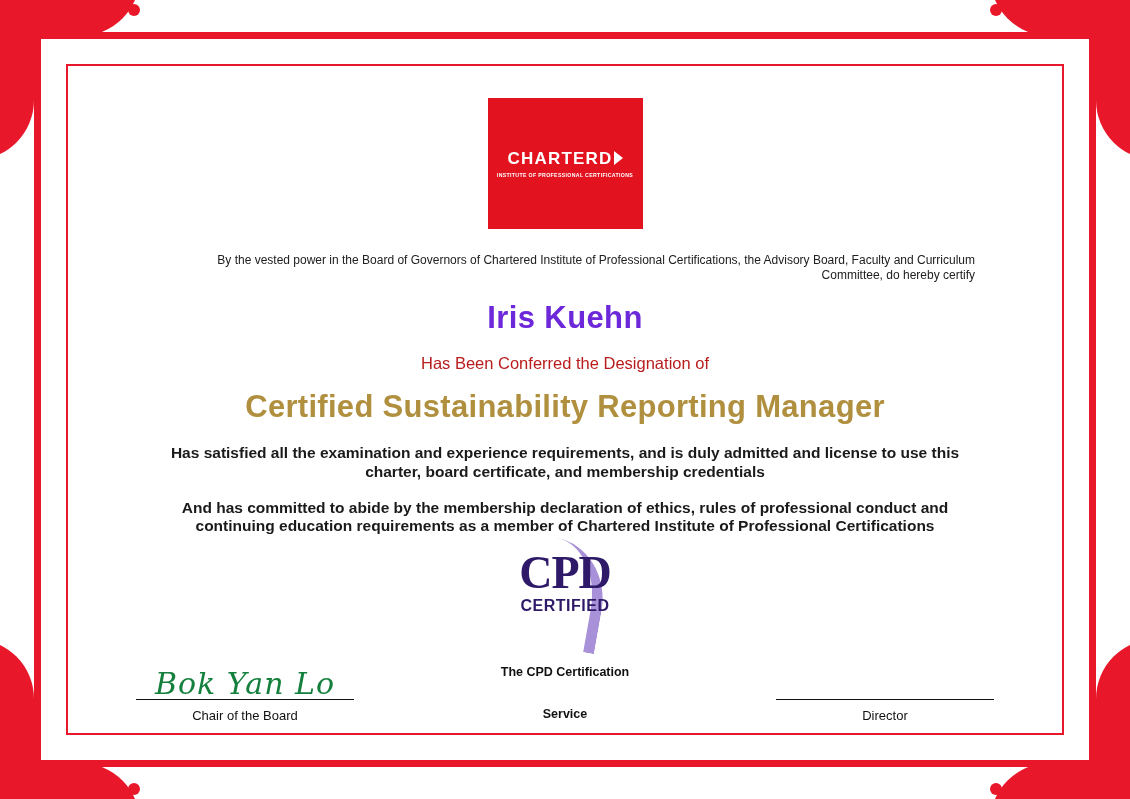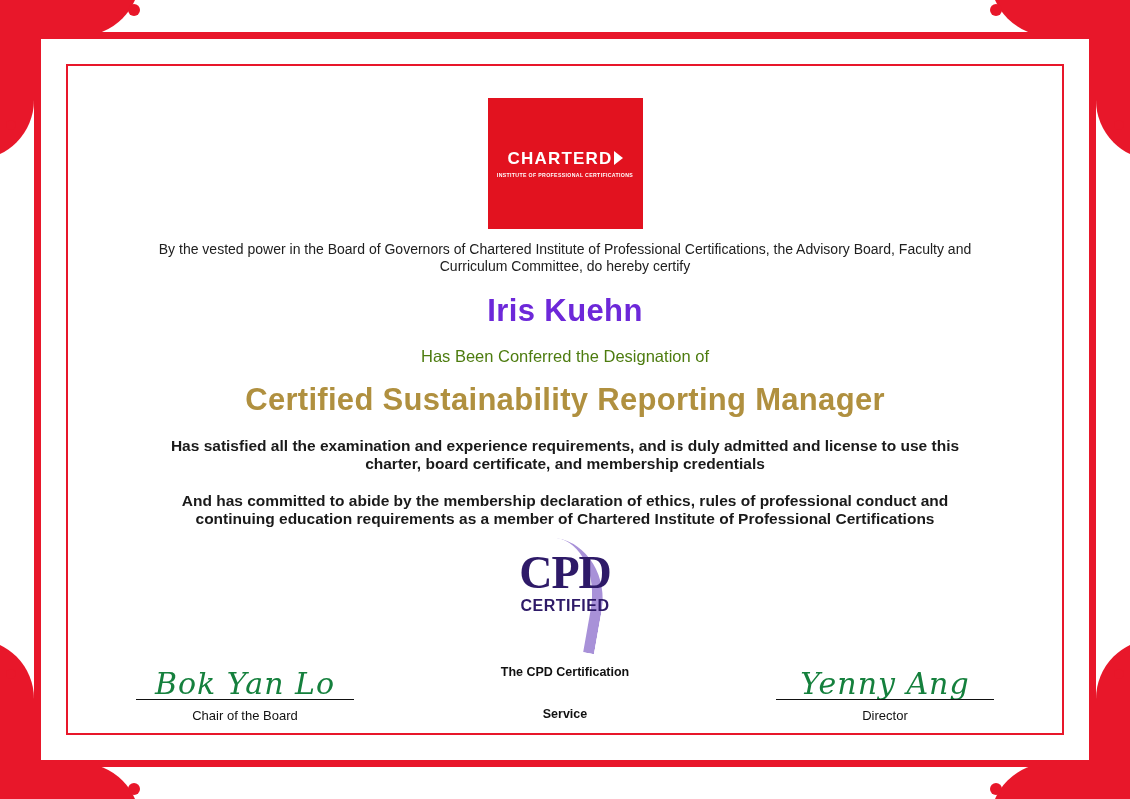--- a/index.html
+++ b/index.html
@@ -114,39 +114,40 @@
   }
   .logo-sub {
     color: #ffffff;
     font-size: 5.2px;
     letter-spacing: 0.35px;
     margin-top: 5px;
     font-weight: bold;
   }
 
   .intro {
-    margin-top: 12px;
-    font-size: 14px;
+    margin-top: 24px;
+    font-size: 12px;
     color: #202020;
     line-height: 1.22;
     max-width: 820px;
+    text-align: right;
   }
 
   .recipient {
     margin-top: 18px;
     font-size: 31px;
     font-weight: bold;
     color: #6d28d9;
     letter-spacing: 0.4px;
   }
 
   .conferred {
     margin-top: 18px;
     font-size: 16.5px;
-    color: #4d7c0f;
+    color: #b91c1c;
   }
 
   .designation {
     margin-top: 18px;
     font-size: 31px;
     font-weight: bold;
     color: #b0903f;
     line-height: 1.0;
     max-width: 700px;
     letter-spacing: 0.3px;
@@ -340,20 +341,19 @@
         <div class="cpd-inner">
           <div class="cpd-swoosh"></div>
           <div class="cpd-text">CPD</div>
           <div class="cpd-certified">CERTIFIED</div>
         </div>
         <div class="cpd-sub">The CPD Certification</div>
         <div class="cpd-sub" style="margin-top:0">Service</div>
       </div>
 
       <div class="sig-block">
-        <div class="sig-script">Yenny Ang</div>
         <div class="sig-line"></div>
         <div class="sig-title">Director</div>
       </div>
 
     </div>
   </div>
 </div>
 
 </body></html>

